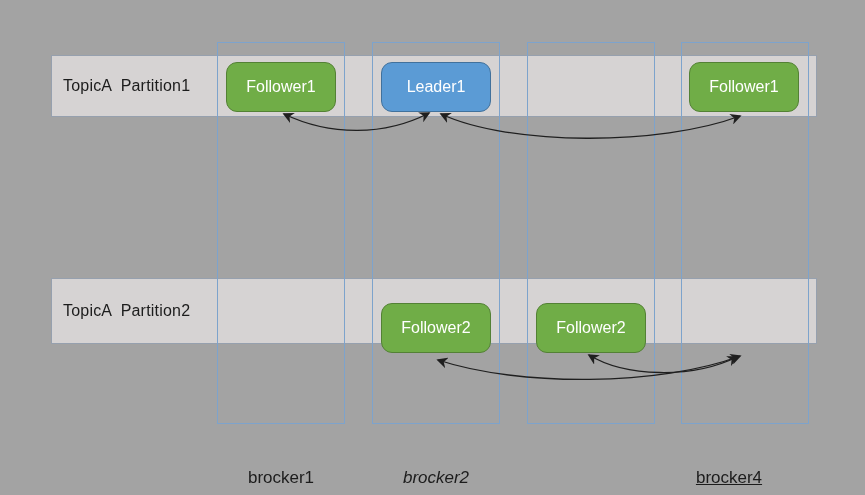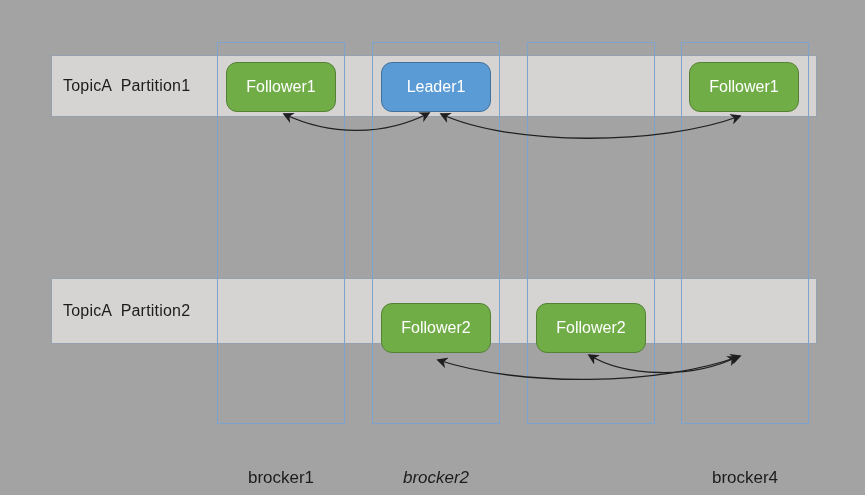--- a/index.html
+++ b/index.html
@@ -61,21 +61,21 @@
   .n4{left:536px;top:303px;}
   .n5{left:689px;top:303px;}
   
   .blabel{
     position:absolute;top:436px;width:128px;
     text-align:center;
     font-size:17px;color:#1c1c1c;
     z-index:2;
     margin-top:32px;
   }
-  .bl1{left:217px;} .bl2{left:372px;font-style:italic;} .bl3{left:527px;} .bl4{left:681px;}
+  .bl1{left:217px;} .bl2{left:372px;font-style:italic;} .bl3{left:527px;} .bl4{left:665px;text-decoration:underline;}
   
   .arrows{
     position:absolute;left:0;top:0;width:865px;height:495px;
     z-index:4;pointer-events:none;
   }
   .arrow-path{
     fill:none;
     stroke:var(--arrow,#1f1f1f);
     stroke-width:1.3;
   }

